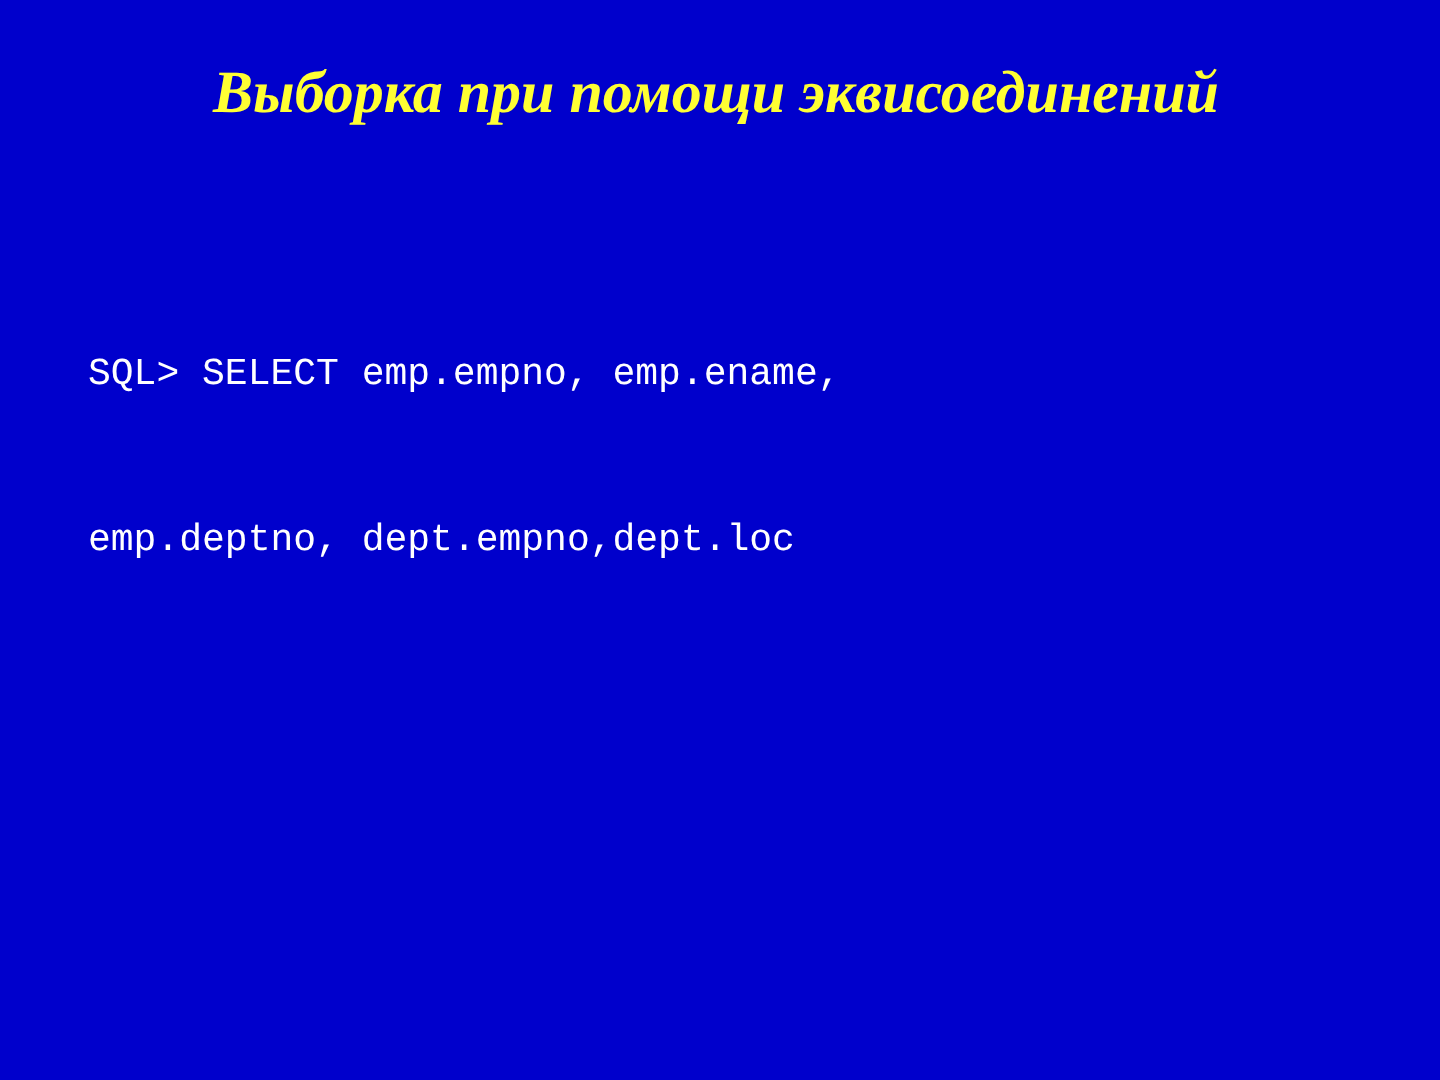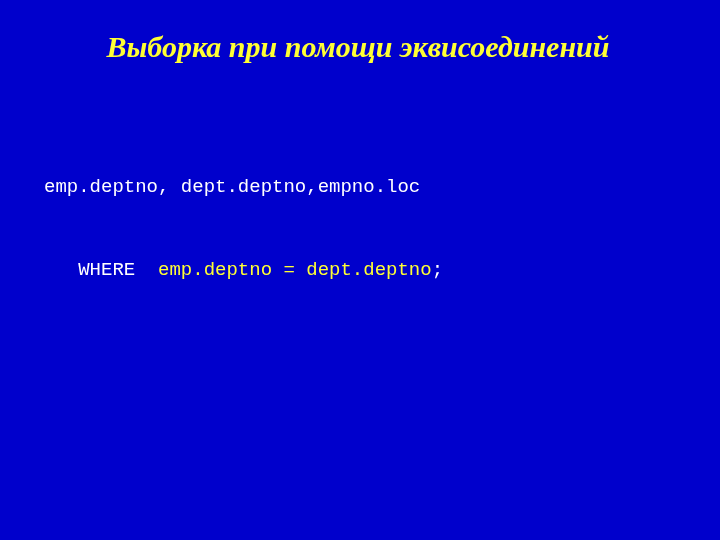--- a/index.html
+++ b/index.html
@@ -49,22 +49,22 @@
       white-space: pre;
     }
   </style>
 </head>
 <body>
 
 <div class="slide">
   <div class="title">Выборка при помощи эквисоединений</div>
 
   <div class="query-block">
-    <div class="q-line2">emp.deptno, dept.deptno,empno.loc</div>
-    <div class="q-line4"><span class="prefix">   WHERE  </span><span>emp.deptno = dept.deptno</span><span class="semi">;</span></div>
+    <div class="q-line1">SQL&gt; SELECT emp.empno, emp.ename, </div>
+    <div class="q-line2">emp.deptno, dept.empno,dept.loc</div>
   </div>
 
   <div class="result-block">
     
     
     
     
     
     
     

